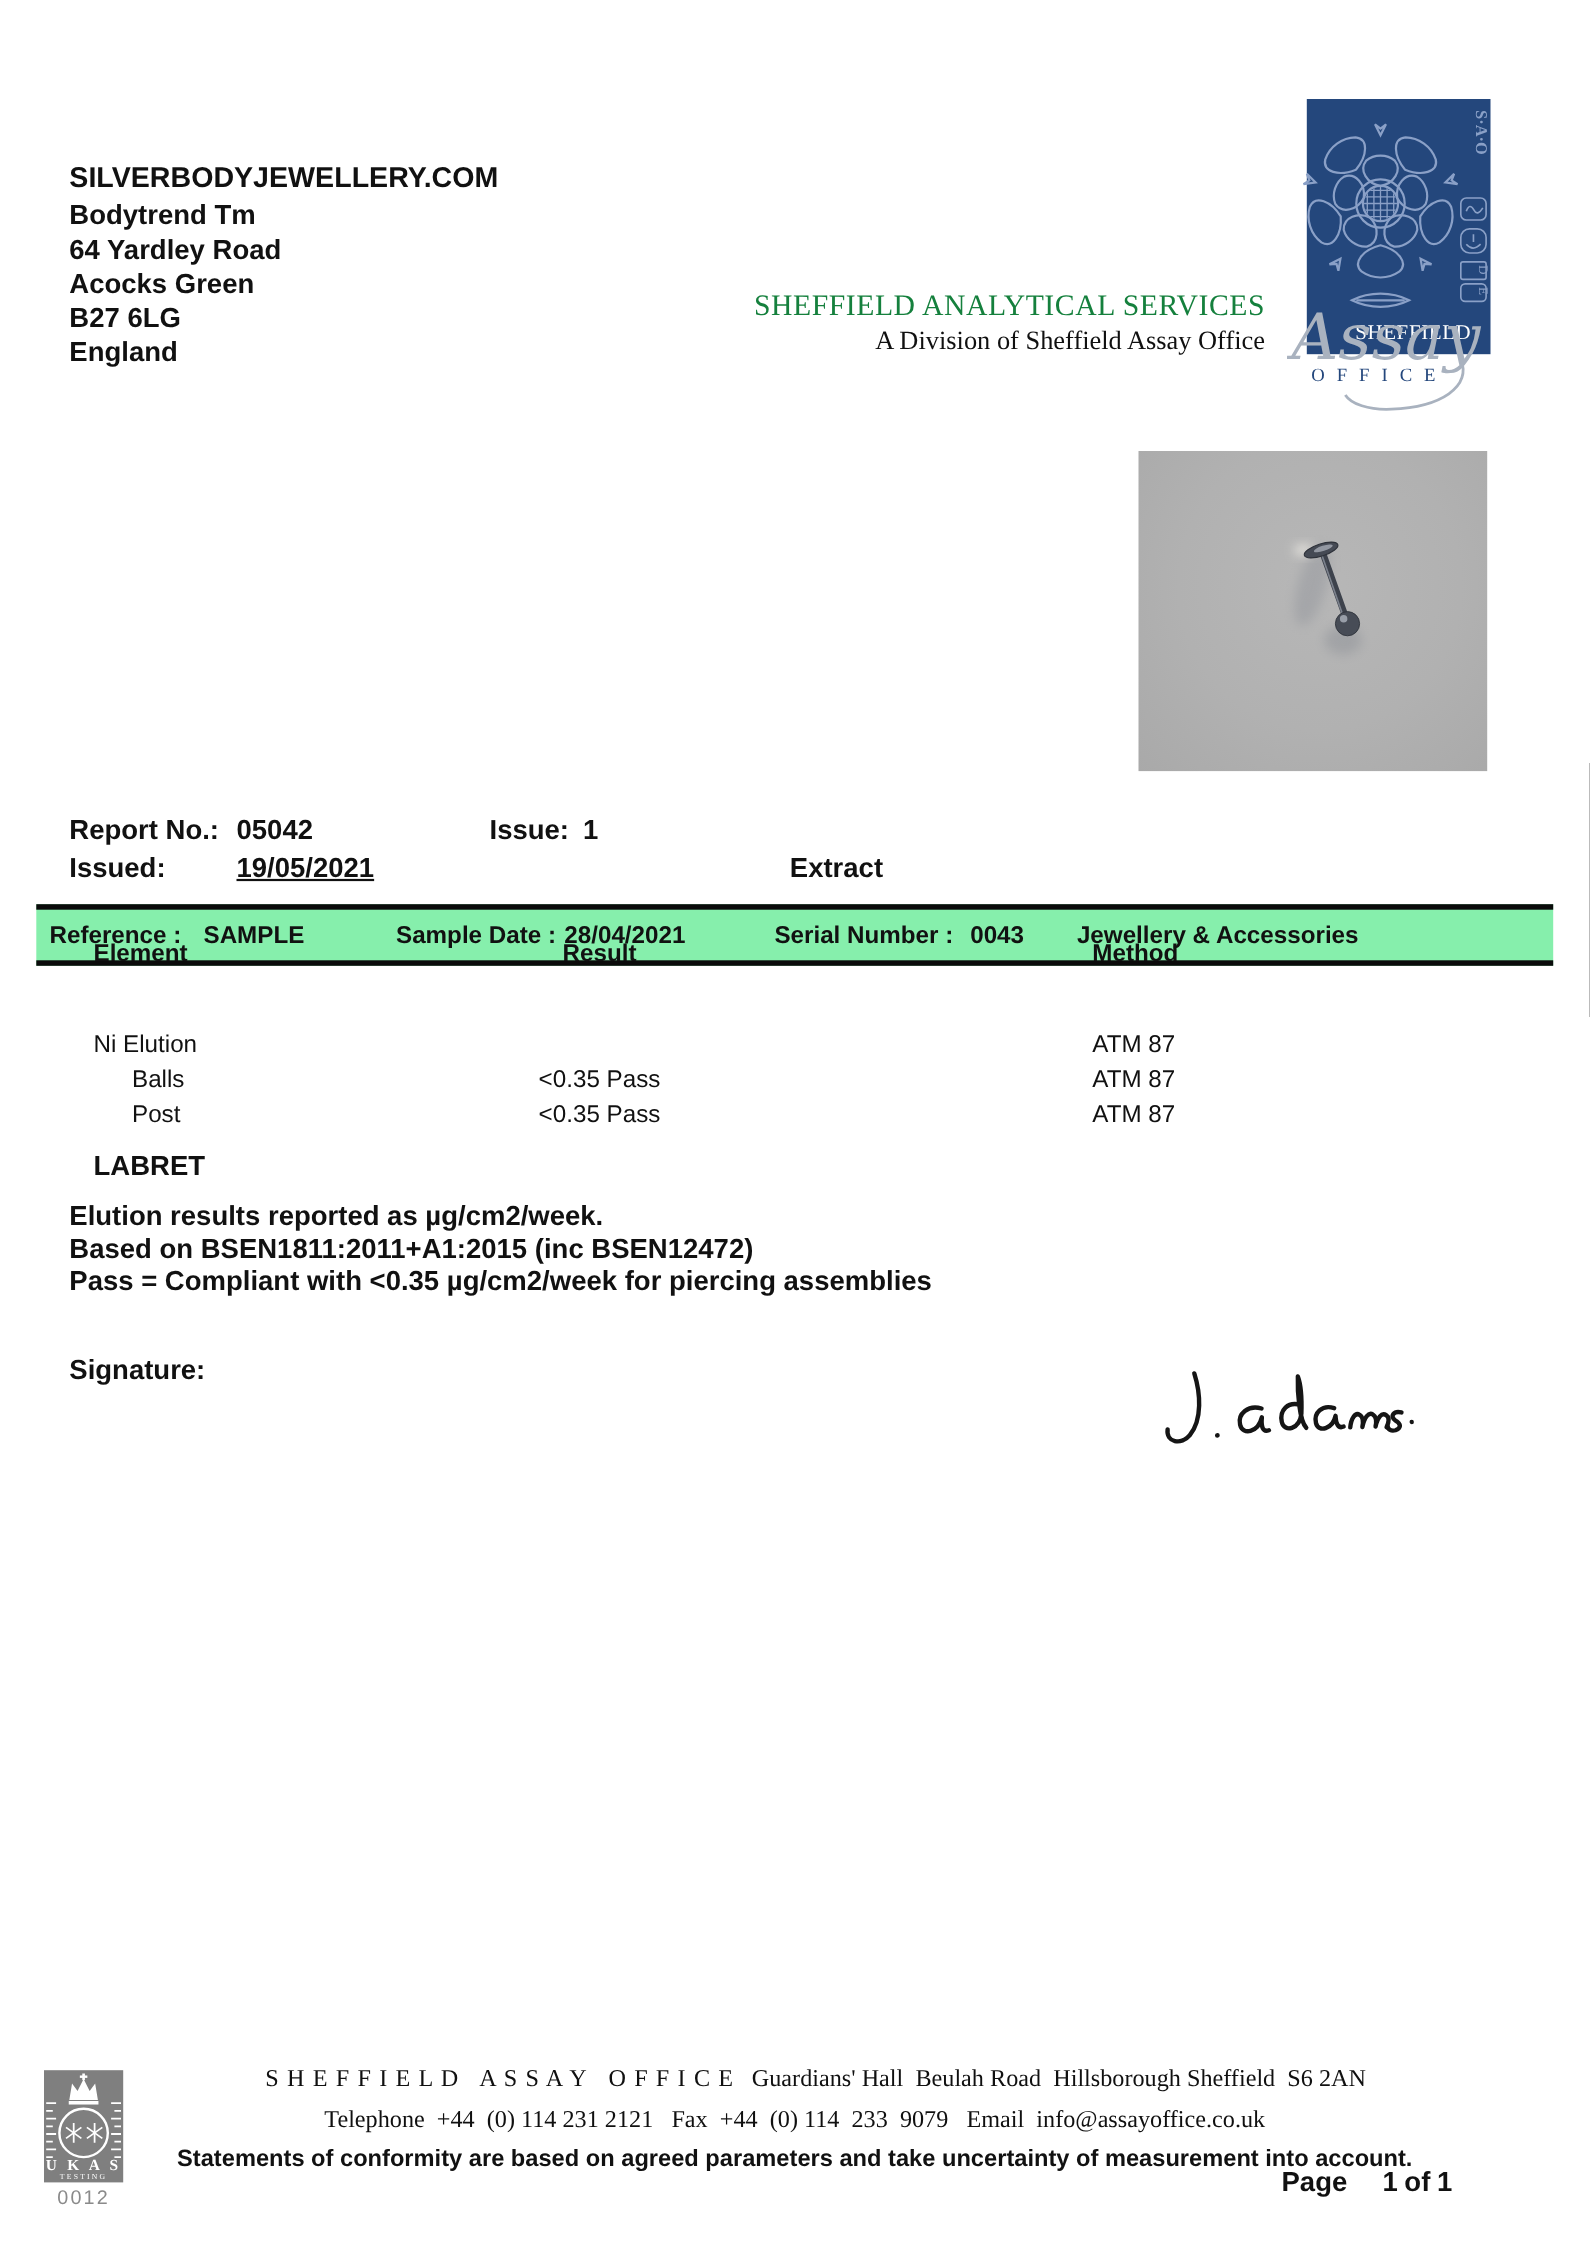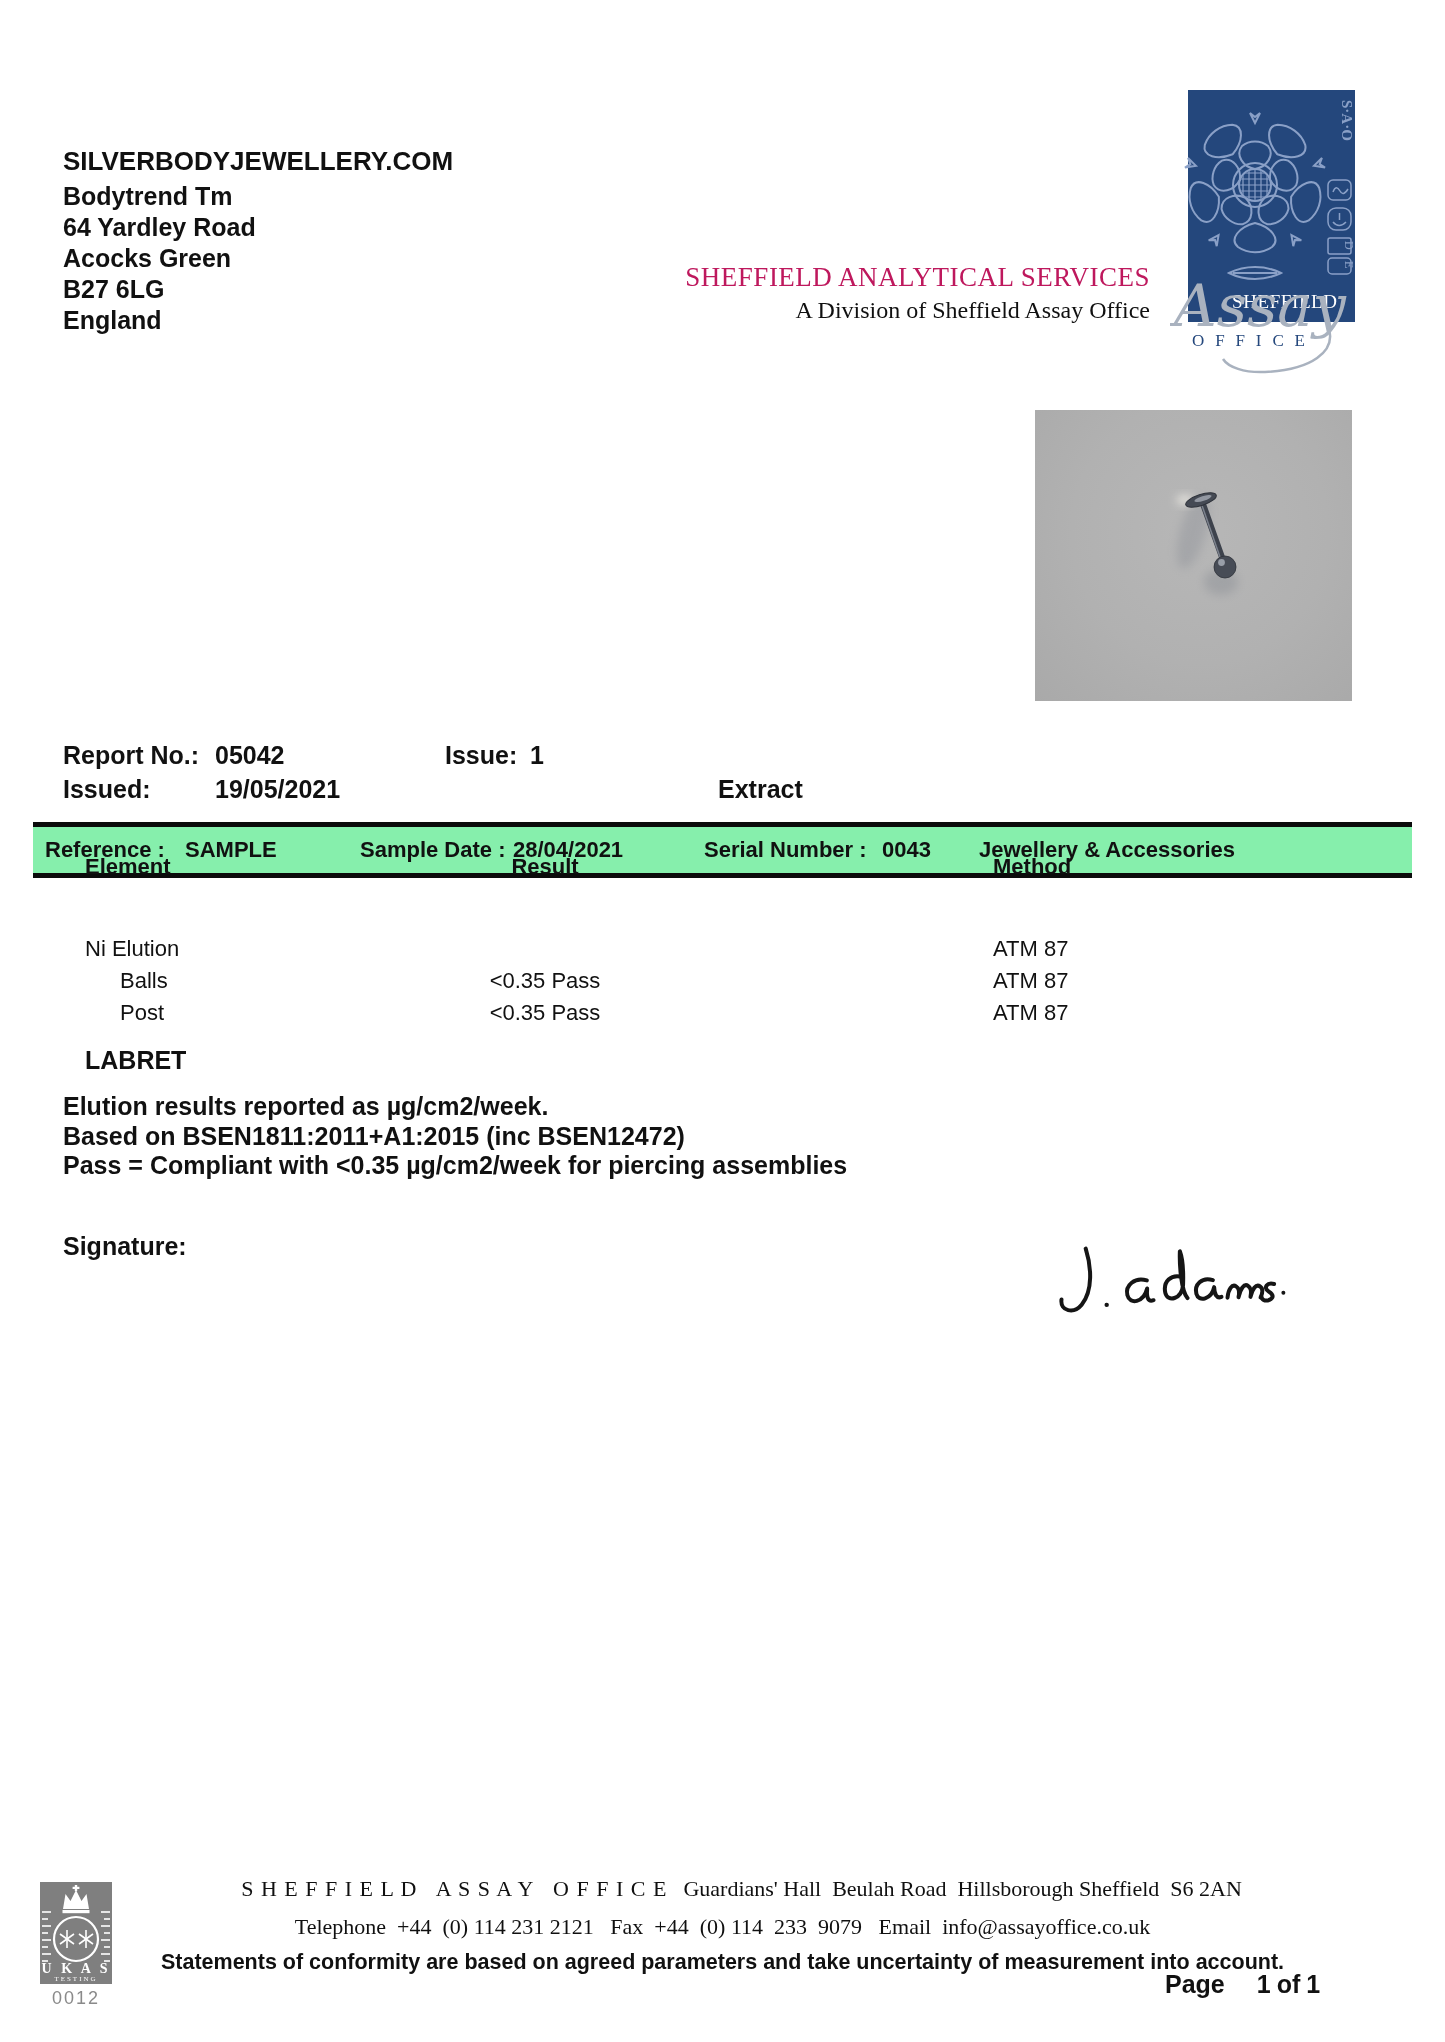--- a/index.html
+++ b/index.html
@@ -10,21 +10,21 @@
   }
   .abs{position:absolute;}
   .pre{white-space:pre;}
 
   
   .recipient{left:63px;top:146px;font-weight:bold;font-size:25px;line-height:31px;}
   .recipient .name{font-size:26px;margin-bottom:4px;}
 
   
   .org{top:262px;right:295px;text-align:right;font-family:"Liberation Serif",serif;}
-  .org-title{font-size:27px;color:#be185d;letter-spacing:.5px;}
+  .org-title{font-size:27px;color:#15803d;letter-spacing:.5px;}
   .org-sub{font-size:24px;color:#101010;margin-top:4px;}
 
   
   .logo-svg{left:1170px;top:88px;}
   .photo{left:1035px;top:410px;width:317px;height:291px;
     background:radial-gradient(ellipse at 52% 42%, #b7b7b7 0%, #b1b1b1 55%, #a9a9a9 100%);}
 
   
   .meta{font-size:25px;font-weight:bold;}
 
@@ -165,21 +165,21 @@
       <circle cx="190" cy="157" r="11" fill="#474c56" stroke="#2e323a" stroke-width="0.8"></circle>
       <circle cx="186.5" cy="152.5" r="3.4" fill="#a7adb6" opacity="0.85"></circle>
     </svg>
   </div>
 
   <span class="abs meta" style="left:63px;top:741px;">Report No.:</span>
   <span class="abs meta" style="left:215px;top:741px;">05042</span>
   <span class="abs meta" style="left:445px;top:741px;">Issue:</span>
   <span class="abs meta" style="left:530px;top:741px;">1</span>
   <span class="abs meta" style="left:63px;top:775px;">Issued:</span>
-  <span class="abs meta" style="left:215px;top:775px;">19/05/2021</span>
+  <span class="abs meta" style="left:215px;top:775px;text-decoration:underline;">19/05/2021</span>
   <span class="abs meta" style="left:718px;top:775px;">Extract</span>
 
   <div class="abs refbar">
     <span style="left:12px;">Reference :</span>
     <span style="left:152px;">SAMPLE</span>
     <span style="left:327px;">Sample Date :</span>
     <span style="left:480px;">28/04/2021</span>
     <span style="left:671px;">Serial Number :</span>
     <span style="left:849px;">0043</span>
     <span style="left:946px;">Jewellery &amp; Accessories</span>

